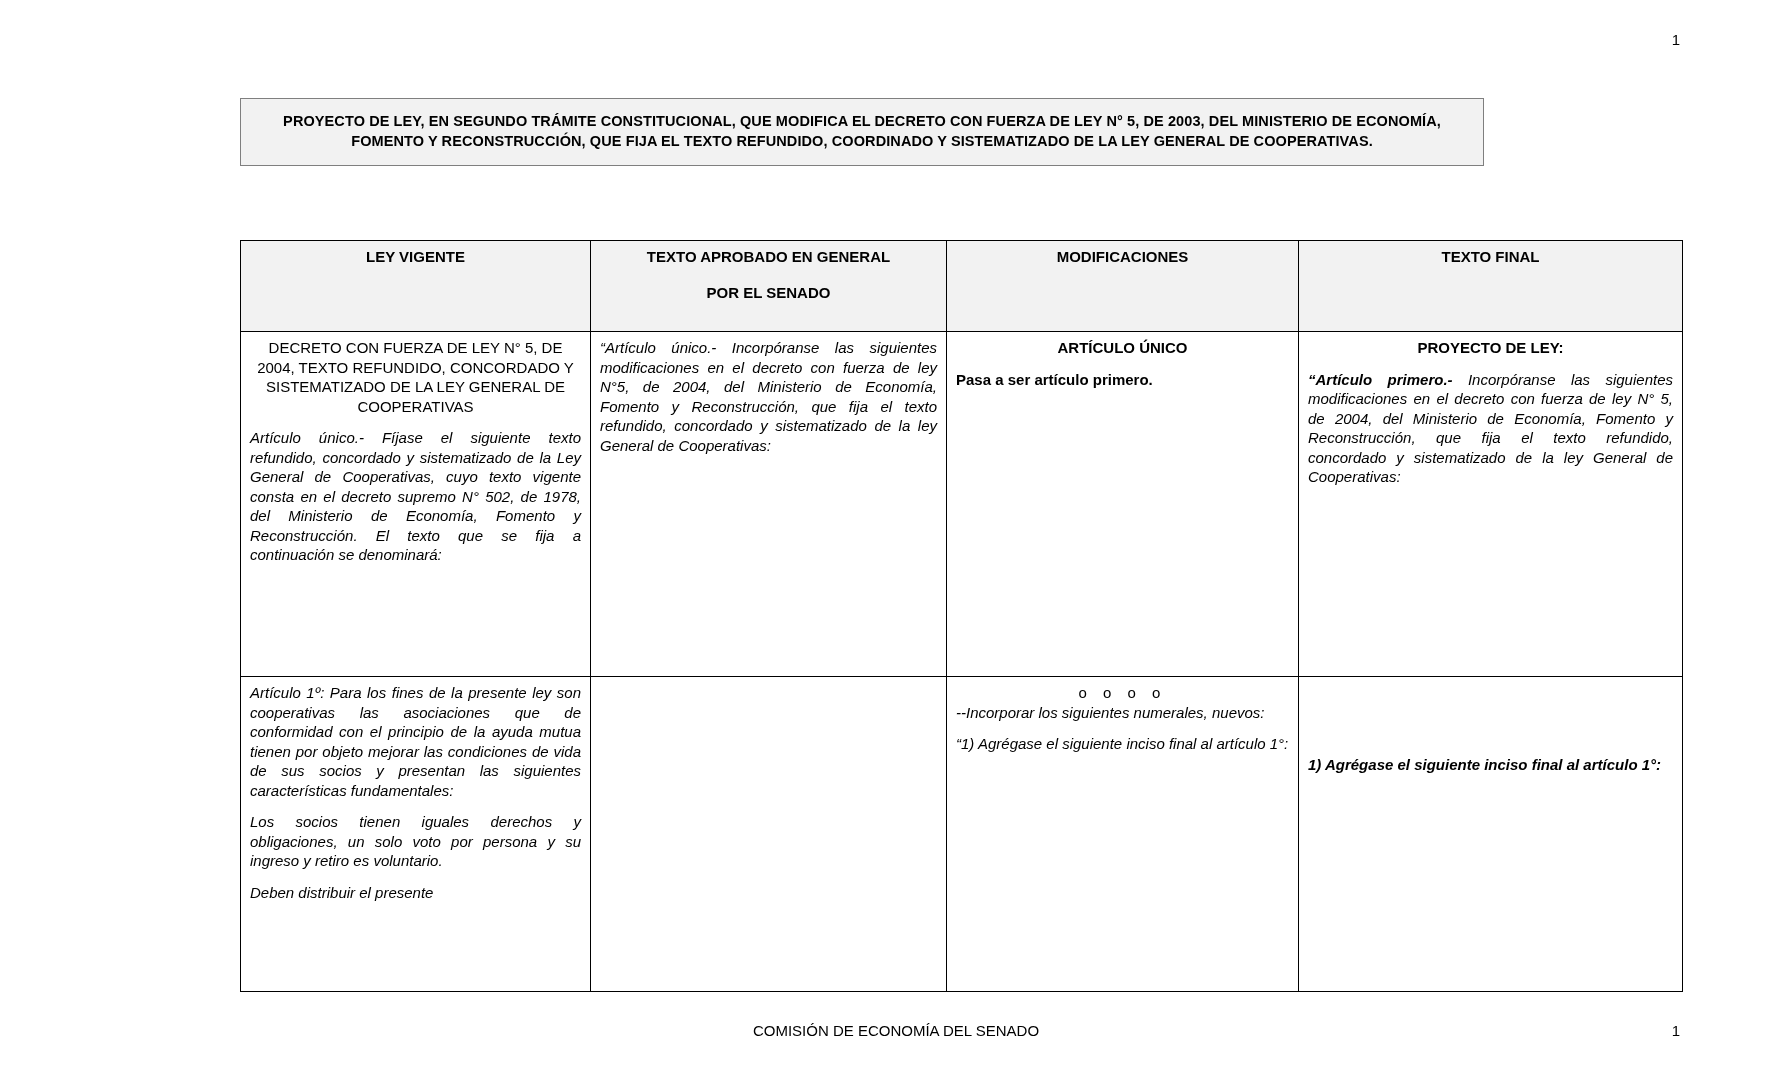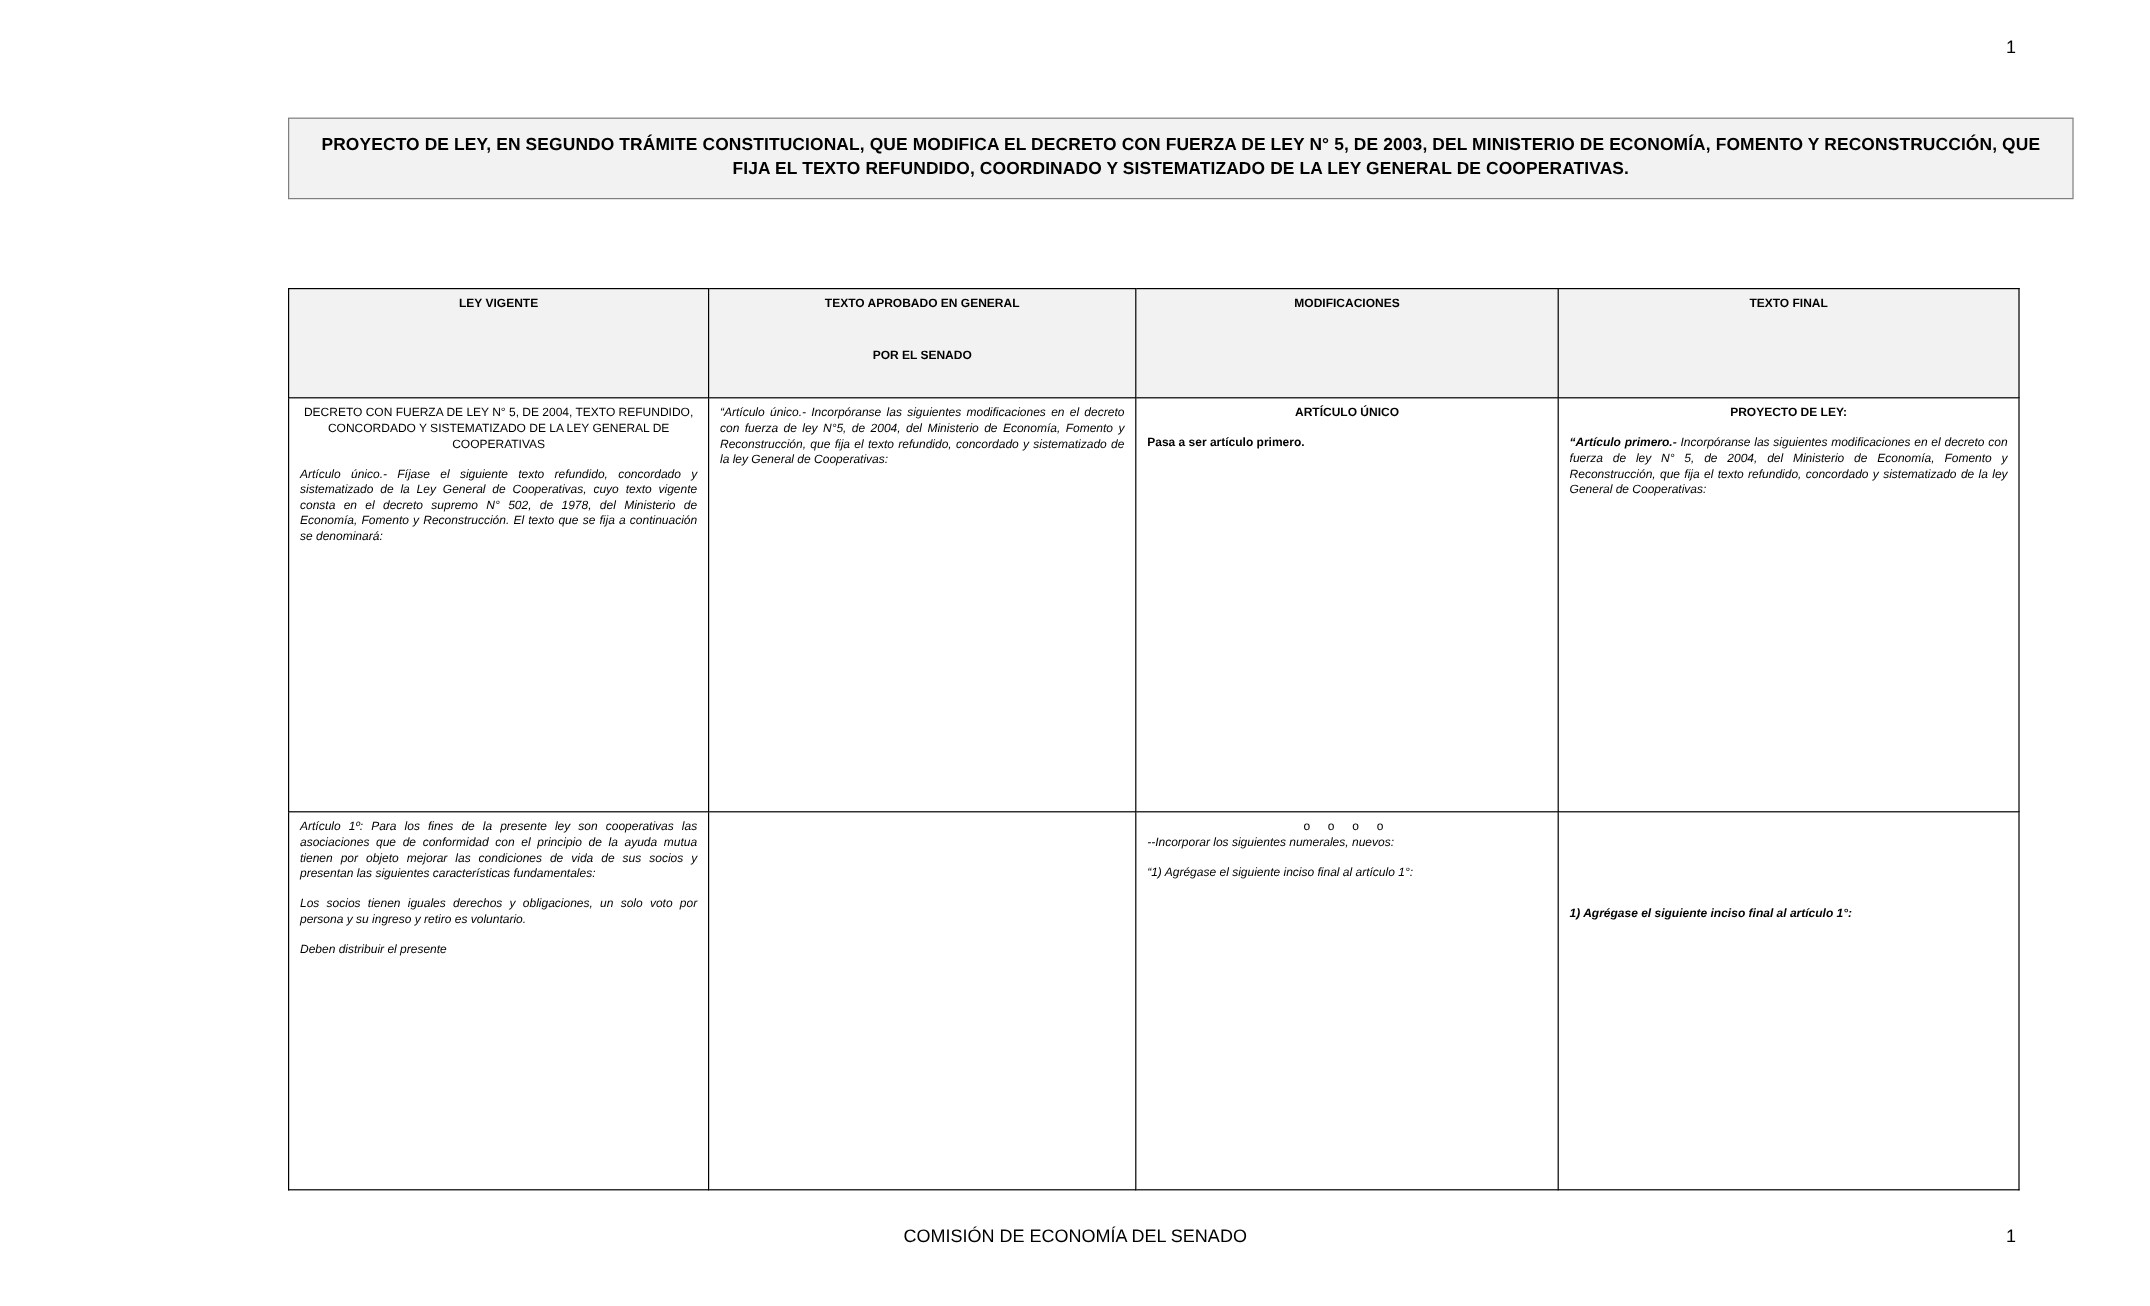--- a/index.html
+++ b/index.html
@@ -26,21 +26,21 @@
     position: absolute;
     right: 112px;
     top: 32px;
     font-size: 15px;
     line-height: 1;
   }
   .title-box {
     position: absolute;
     left: 240px;
     top: 98px;
-    width: 1488px;
+    width: 1244px;
     box-sizing: border-box;
     border: 1px solid #7f7f7f;
     background: #f2f2f2;
     padding: 12px 18px 14px 18px;
     text-align: center;
   }
   .title-box .title-line {
     font-size: 14.5px;
     font-weight: bold;
     line-height: 1.38;
@@ -56,34 +56,34 @@
     left: 240px;
     top: 240px;
     width: 1442px;
     border-collapse: collapse;
     table-layout: fixed;
   }
   table.maintable td, table.maintable th {
     border: 1px solid #000000;
     vertical-align: top;
     padding: 6px 9px 8px 9px;
-    font-size: 10px;
+    font-size: 15px;
     line-height: 1.30;
   }
   thead th {
     background: #f2f2f2;
     text-align: center;
     font-weight: bold;
     vertical-align: middle;
     height: 76px;
     padding-top: 8px;
   }
   th .hdr-sub {
     display: block;
-    margin-top: 30px;
+    margin-top: 16px;
   }
   .col1 { width: 350px; }
   .col2 { width: 356px; }
   .col3 { width: 352px; }
   .col4 { width: 384px; }
 
   .just { text-align: justify; font-style: italic; }
   .center { text-align: center; }
   .bold { font-weight: bold; }
   p { margin: 0 0 12px 0; }

